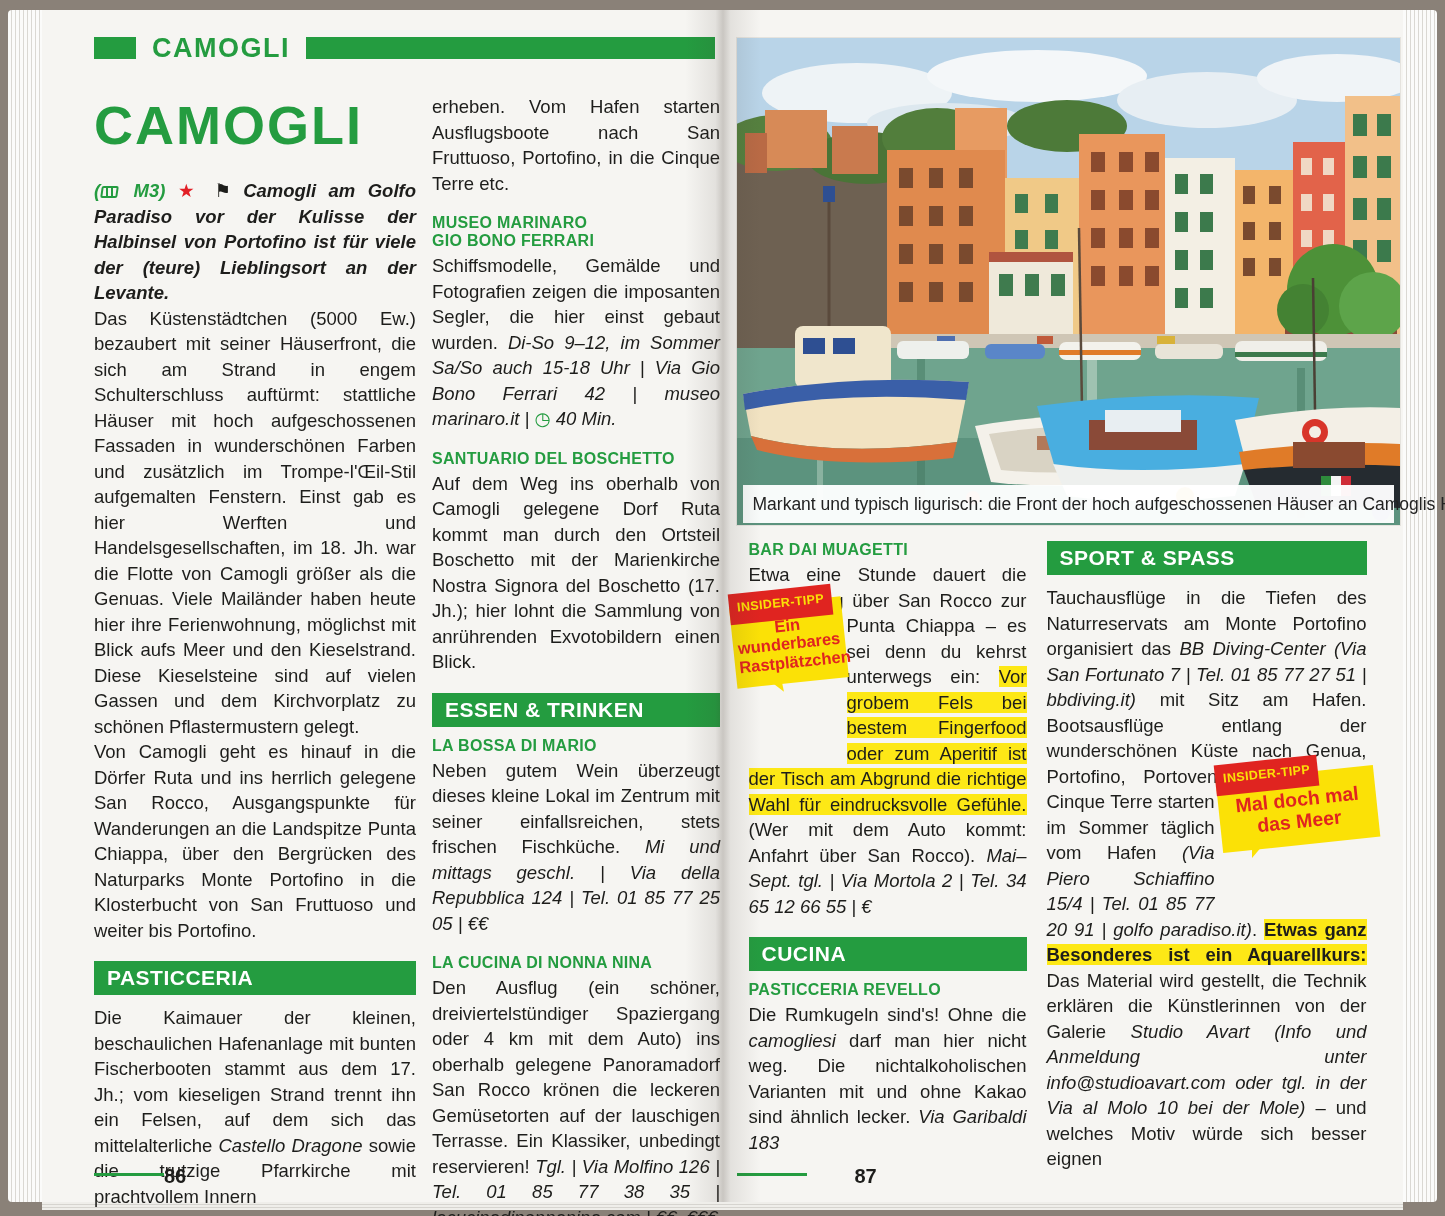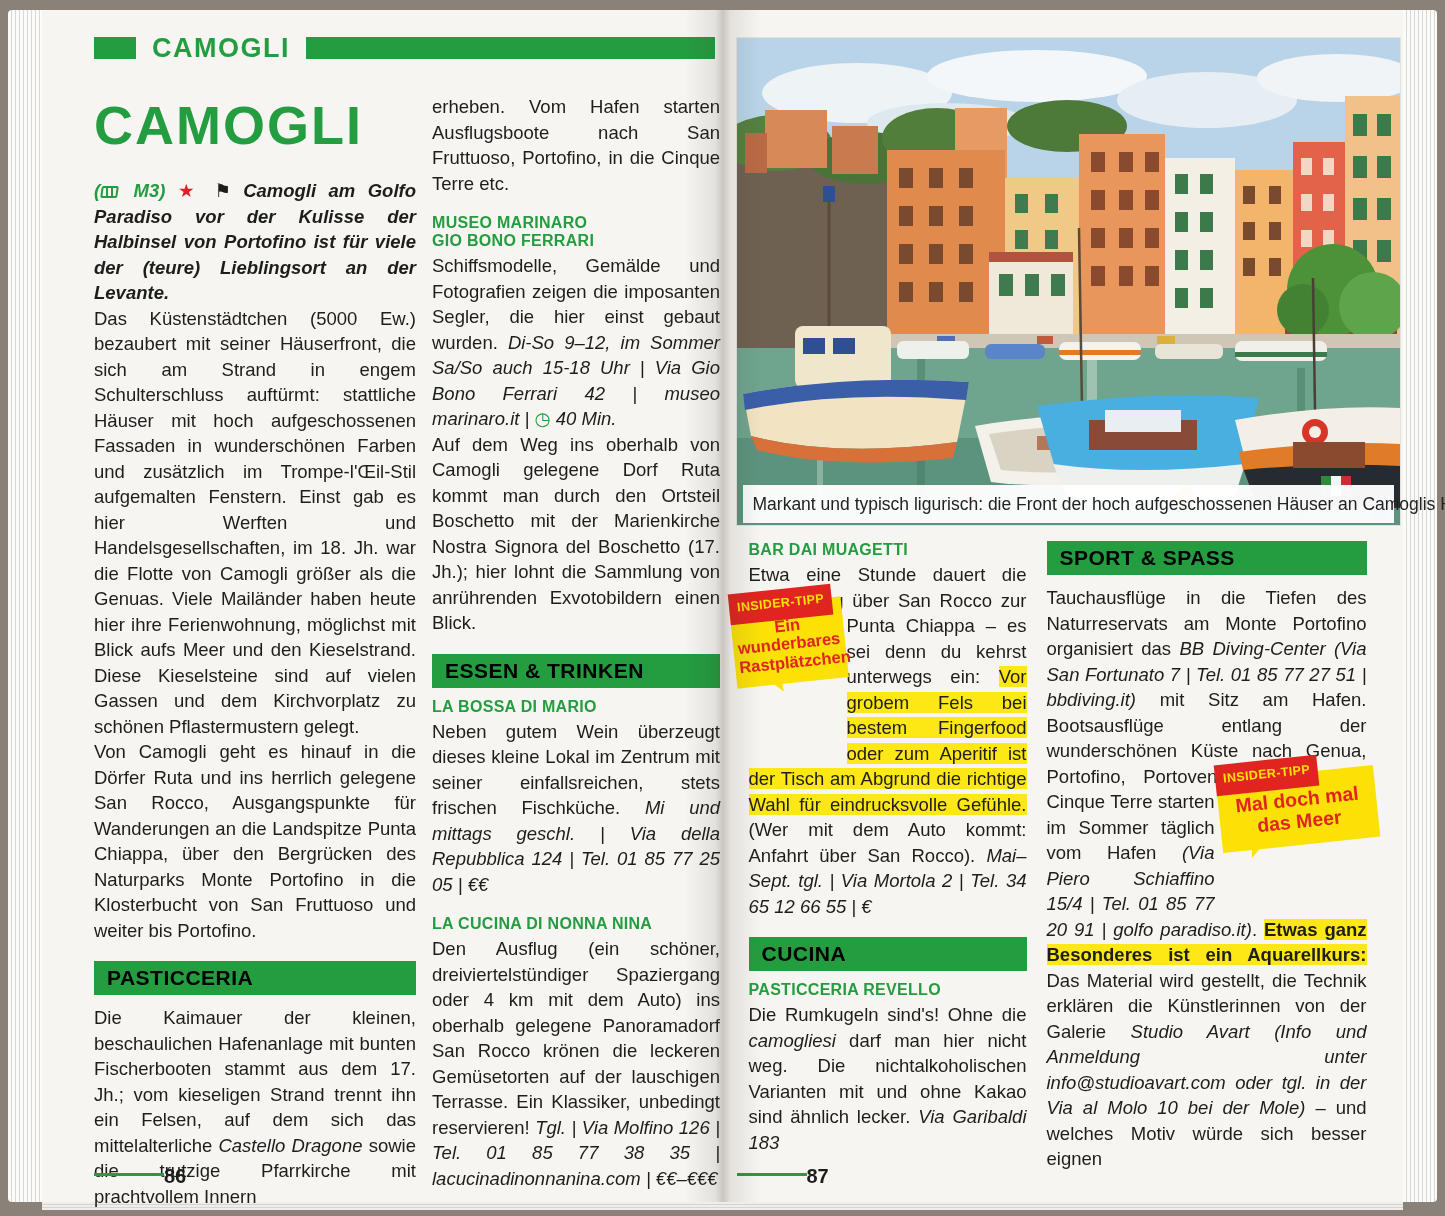--- a/index.html
+++ b/index.html
@@ -43,21 +43,21 @@
   .cols{display:flex;gap:16px;margin-top:34px;}
   .page.left .col1{width:322px;flex:0 0 auto;}
   .page.left .col2{width:288px;flex:0 0 auto;}
   .page.right .cols{margin-top:16px;padding-left:12px;}
   .page.right .col1{width:278px;flex:0 0 auto;}
   .page.right .col2{width:320px;flex:0 0 auto;margin-left:4px;}
 
   .city-title{color:var(--green);font-weight:bold;font-size:54px;letter-spacing:2px;margin-bottom:22px;}
   .para{font-size:18.5px;line-height:25.5px;text-align:justify;hyphens:auto;-webkit-hyphens:auto;}
   .para.intro{font-weight:bold;}
-  .sec-bar{background:var(--green);color:#000000;font-weight:bold;font-size:21px;letter-spacing:.5px;
+  .sec-bar{background:var(--green);color:#ffffff;font-weight:bold;font-size:21px;letter-spacing:.5px;
     padding:5px 0 5px 13px;margin:18px 0 10px;}
   .sub-head{color:var(--green);font-weight:bold;font-size:16px;letter-spacing:.3px;margin:18px 0 3px;white-space:pre-line;}
   .sub-head.first{margin-top:0;}
 
   .i{font-style:italic;}
   .b{font-weight:bold;font-style:italic;}
   .gi{color:var(--green);font-style:italic;}
   .red{color:#e21f26;}
   .ink{color:var(--ink);}
   .hl{background:#fde816;}
@@ -89,21 +89,21 @@
     transform:rotate(-6deg);position:relative;line-height:1.12;}
   .tip-left .tip-bubble{font-size:16.5px;padding:14px 4px 12px;}
   .tip-right .tip-bubble{font-size:19.5px;padding:16px 6px 12px;}
   .tip-bubble::after{content:"";position:absolute;bottom:-17px;left:34px;width:0;height:0;
     border:9px solid transparent;border-top:19px solid var(--yellow);transform:skewX(30deg);}
   .tip-right .tip-bubble::after{left:22px;transform:skewX(-30deg);}
 
   
   .folio{position:absolute;bottom:14px;left:0;right:0;display:flex;align-items:center;}
   .page.left .folio{left:52px;right:60px;}
-  .page.right .folio{left:14px;right:60px;}
+  .page.right .folio{left:14px;right:60px;gap:48px;}
   .folio .rule{width:70px;height:3px;background:var(--green);margin-bottom:4px;}
   .folio .num{font-weight:bold;font-size:20px;}
 </style>
 </head>
 <body>
 
 <div class="page-stack left"></div>
 <div class="page-stack right"></div>
 <div class="edge-bottom"></div>
 
@@ -125,20 +125,21 @@
         <p class="para">Von Camogli geht es hinauf in die Dörfer Ruta und ins herrlich gelegene San Rocco, Ausgangspunkte für Wanderungen an die Landspitze Punta Chiappa, über den Bergrücken des Naturparks Monte Portofino in die Klosterbucht von San Fruttuoso und weiter bis Portofino.</p>
         <div class="sec-bar">PASTICCERIA</div>
         <p class="para"><span>Die Kaimauer der kleinen, beschaulichen Hafenanlage mit bunten Fischerbooten stammt aus dem 17. Jh.; vom kieseligen Strand trennt ihn ein Felsen, auf dem sich das mittelalterliche </span><span class="i">Castello Dragone</span><span> sowie die trutzige Pfarrkirche mit prachtvollem Innern</span></p>
       </div>
 
       <div class="col2">
         <p class="para">erheben. Vom Hafen starten Ausflugsboote nach San Fruttuoso, Portofino, in die Cinque Terre etc.</p>
         <div class="sub-head">MUSEO MARINARO
 GIO BONO FERRARI</div>
         <p class="para"><span>Schiffsmodelle, Gemälde und Fotografien zeigen die imposanten Segler, die hier einst gebaut wurden. </span><span class="i">Di-So 9–12, im Sommer Sa/So auch 15-18 Uhr | Via Gio Bono Ferrari 42 | museo marinaro.it | </span><span class="icon-clock"></span><span class="i"> 40 Min.</span></p>
+        <div class="sub-head">SANTUARIO DEL BOSCHETTO</div>
         <p class="para">Auf dem Weg ins oberhalb von Camogli gelegene Dorf Ruta kommt man durch den Ortsteil Boschetto mit der Marienkirche Nostra Signora del Boschetto (17. Jh.); hier lohnt die Sammlung von anrührenden Exvotobildern einen Blick.</p>
         <div class="sec-bar">ESSEN &amp; TRINKEN</div>
         <div class="sub-head first">LA BOSSA DI MARIO</div>
         <p class="para"><span>Neben gutem Wein überzeugt dieses kleine Lokal im Zentrum mit seiner einfallsreichen, stets frischen Fischküche. </span><span class="i">Mi und mittags geschl. | Via della Repubblica 124 | Tel. 01 85 77 25 05 | €€</span></p>
         <div class="sub-head">LA CUCINA DI NONNA NINA</div>
         <p class="para"><span>Den Ausflug (ein schöner, dreiviertelstündiger Spaziergang oder 4 km mit dem Auto) ins oberhalb gelegene Panoramadorf San Rocco krönen die leckeren Gemüsetorten auf der lauschigen Terrasse. Ein Klassiker, unbedingt reservieren! </span><span class="i">Tgl. | Via Molfino 126 | Tel. 01 85 77 38 35 | lacucinadinonnanina.com | €€–€€€</span></p>
       </div>
     </div>
 
     <div class="folio">

